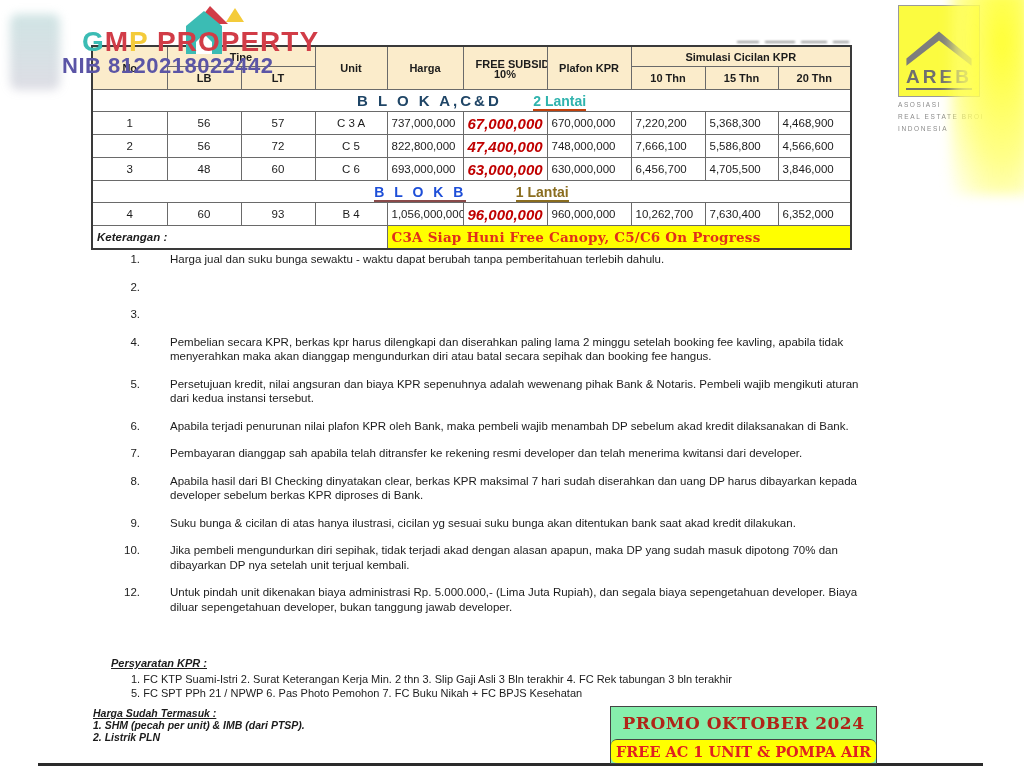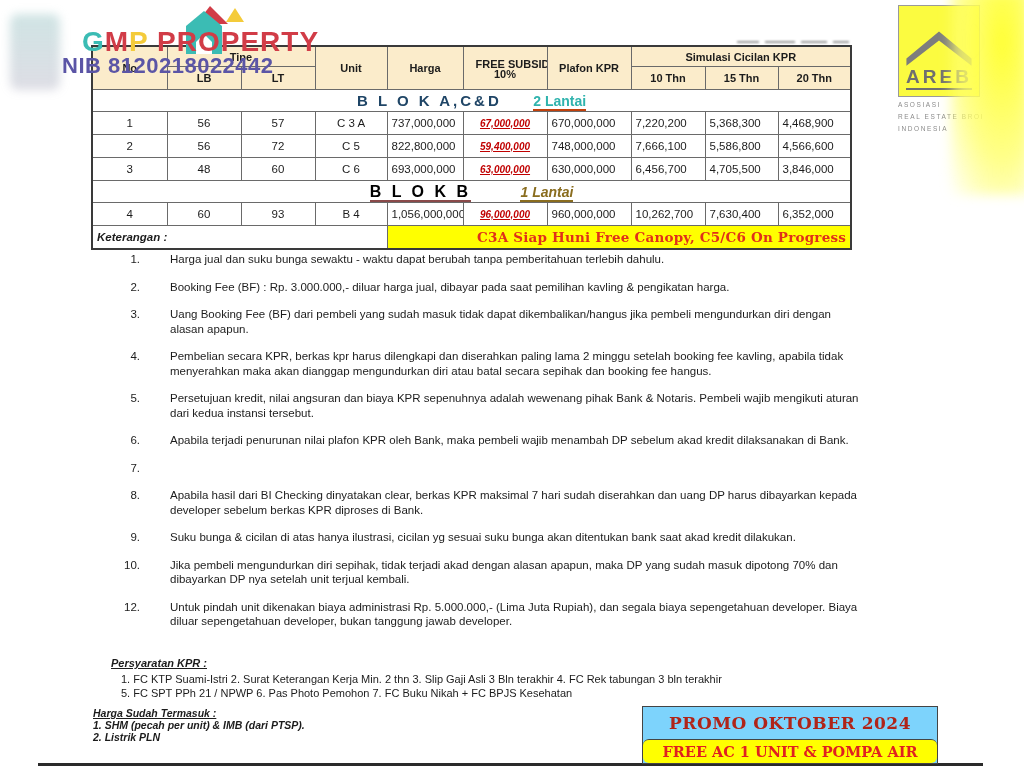--- a/index.html
+++ b/index.html
@@ -40,50 +40,50 @@
   table.price{border-collapse:collapse;table-layout:fixed;width:759px;background:#fff;
     border:2px solid #3a3a3a;}
   table.price th, table.price td{border:1px solid #6a6a6a;padding:0 4px;overflow:hidden;white-space:nowrap;}
   table.price th{background:#fbeccb;font-size:11px;font-weight:700;text-align:center;}
   .th-tipe{height:19px;font-size:10.5px;}
   .hrow2 th{height:22px;}
   .sub-head{font-size:8.5px;line-height:10px;}
   .sub-line1{display:flex;justify-content:space-between;padding:1px 2px 0 8px;}
   td.c-mid{text-align:center;font-size:11.5px;height:22px;}
   td.money{text-align:left;font-size:11.5px;padding-right:9px;}
-  td.subsidi{text-align:center;font-size:10px;padding-right:9px;color:#c00000;
-    font-style:italic;font-weight:700;text-decoration:underline;}
+  td.subsidi{text-align:center;font-size:15px;padding-right:9px;color:#c00000;
+    font-style:italic;font-weight:700;}
   tr.section td{border-left:none;border-right:none;height:21px;text-align:center;background:#fff;}
   .blok-a{color:#1f4566;font-weight:700;font-size:15px;letter-spacing:3px;
     border-bottom:2px solid #4a4a6a;padding-bottom:16px;}
   .lantai-2{color:#2fb3ad;font-weight:700;font-size:14px;margin-left:27px;
     border-bottom:6px solid #c2410c;}
-  .blok-b{color:#000000;font-weight:700;font-size:16px;letter-spacing:3px;
+  .blok-b{color:#1d4ed8;font-weight:700;font-size:14px;letter-spacing:3px;
     border-bottom:2px solid #8a4a4a;}
   .lantai-1{color:#8a6d1f;font-weight:700;font-size:14px;margin-left:45px;
-    border-bottom:2px solid #8a6d1f;font-style:italic;}
+    border-bottom:2px solid #8a6d1f;}
   td.ket{font-style:italic;font-weight:600;font-size:11.5px;padding-left:6px;height:22px;}
-  td.highlight{background:#ffff00;text-align:right;color:#e0301a;font-weight:700;
+  td.highlight{background:#ffff00;text-align:left;color:#e0301a;font-weight:700;
     font-size:13.5px;font-family:"DejaVu Serif", serif;letter-spacing:.2px;}
   
   .notes{position:absolute;left:91px;top:252px;width:770px;z-index:2;}
   .note{display:flex;margin-bottom:13px;font-size:11.5px;line-height:14.5px;font-weight:500;}
   .note .num{flex:0 0 49px;text-align:right;}
   .note .txt{margin-left:30px;width:695px;white-space:normal;}
   
   .persy{position:absolute;left:111px;top:657px;font-size:11px;z-index:2;}
   .persy .title{font-weight:700;font-style:italic;text-decoration:underline;margin-bottom:3px;}
-  .persy .line{margin-left:10px;line-height:14px;font-weight:500;}
+  .persy .line{margin-left:20px;line-height:14px;font-weight:500;}
   
   .termasuk{position:absolute;left:93px;top:707px;font-size:10.5px;z-index:2;font-style:italic;font-weight:600;}
   .termasuk .title{text-decoration:underline;font-weight:700;margin-bottom:1px;}
   .termasuk .item{line-height:11.5px;}
   
-  .promo{position:absolute;left:642px;top:706px;width:296px;height:58px;border:1.5px solid #444;
-    box-sizing:border-box;z-index:3;background:#7dd3fc;}
+  .promo{position:absolute;left:610px;top:706px;width:267px;height:58px;border:1.5px solid #444;
+    box-sizing:border-box;z-index:3;background:#86efac;}
   .promo-title{height:32px;display:flex;align-items:center;justify-content:center;
     color:#b02418;font-weight:700;font-size:17px;font-family:"DejaVu Serif", serif;letter-spacing:.5px;}
   .promo-band{height:23px;background:#ffff00;border-top:1.5px solid #444;display:flex;
     align-items:center;justify-content:center;color:#e02020;font-weight:700;font-size:14.5px;
     font-family:"DejaVu Serif", serif;border-radius:6px;}
   
   .bottom-rule{position:absolute;left:38px;top:763px;width:945px;height:2.5px;background:#2a2a2a;z-index:2;}
 </style>
 </head>
 <body>
@@ -172,21 +172,21 @@
       <td class="money">7,220,200</td>
       <td class="money">5,368,300</td>
       <td class="money">4,468,900</td>
     </tr>
     <tr>
       <td class="c-mid">2</td>
       <td class="c-mid">56</td>
       <td class="c-mid">72</td>
       <td class="c-mid">C 5</td>
       <td class="money">822,800,000</td>
-      <td class="subsidi">59,400,000</td>
+      <td class="subsidi">47,400,000</td>
       <td class="money">748,000,000</td>
       <td class="money">7,666,100</td>
       <td class="money">5,586,800</td>
       <td class="money">4,566,600</td>
     </tr>
     <tr>
       <td class="c-mid">3</td>
       <td class="c-mid">48</td>
       <td class="c-mid">60</td>
       <td class="c-mid">C 6</td>
@@ -223,40 +223,39 @@
     </table>
 </div>
 
 <div class="notes">
   <div class="note">
       <span class="num">1.</span>
       <span class="txt">Harga jual dan suku bunga sewaktu - waktu dapat berubah tanpa pemberitahuan terlebih dahulu.</span>
     </div>
   <div class="note">
       <span class="num">2.</span>
-      <span class="txt">Booking Fee (BF) : Rp. 3.000.000,- diluar harga jual, dibayar pada saat pemilihan kavling &amp; pengikatan harga.</span>
     </div>
   <div class="note">
       <span class="num">3.</span>
-      <span class="txt">Uang Booking Fee (BF) dari pembeli yang sudah masuk tidak dapat dikembalikan/hangus jika pembeli mengundurkan diri dengan alasan apapun.</span>
     </div>
   <div class="note">
       <span class="num">4.</span>
       <span class="txt">Pembelian secara KPR, berkas kpr harus dilengkapi dan diserahkan paling lama 2 minggu setelah booking fee kavling, apabila tidak menyerahkan maka akan dianggap mengundurkan diri atau batal secara sepihak dan booking fee hangus.</span>
     </div>
   <div class="note">
       <span class="num">5.</span>
       <span class="txt">Persetujuan kredit, nilai angsuran dan biaya KPR sepenuhnya adalah wewenang pihak Bank &amp; Notaris. Pembeli wajib mengikuti aturan dari kedua instansi tersebut.</span>
     </div>
   <div class="note">
       <span class="num">6.</span>
       <span class="txt">Apabila terjadi penurunan nilai plafon KPR oleh Bank, maka pembeli wajib menambah DP sebelum akad kredit dilaksanakan di Bank.</span>
     </div>
   <div class="note">
       <span class="num">7.</span>
+      <span class="txt">Pembayaran dianggap sah apabila telah ditransfer ke rekening resmi developer dan telah menerima kwitansi dari developer.</span>
     </div>
   <div class="note">
       <span class="num">8.</span>
       <span class="txt">Apabila hasil dari BI Checking dinyatakan clear, berkas KPR maksimal 7 hari sudah diserahkan dan uang DP harus dibayarkan kepada developer sebelum berkas KPR diproses di Bank.</span>
     </div>
   <div class="note">
       <span class="num">9.</span>
       <span class="txt">Suku bunga &amp; cicilan di atas hanya ilustrasi, cicilan yg sesuai suku bunga akan ditentukan bank saat akad kredit dilakukan.</span>
     </div>
   <div class="note">

